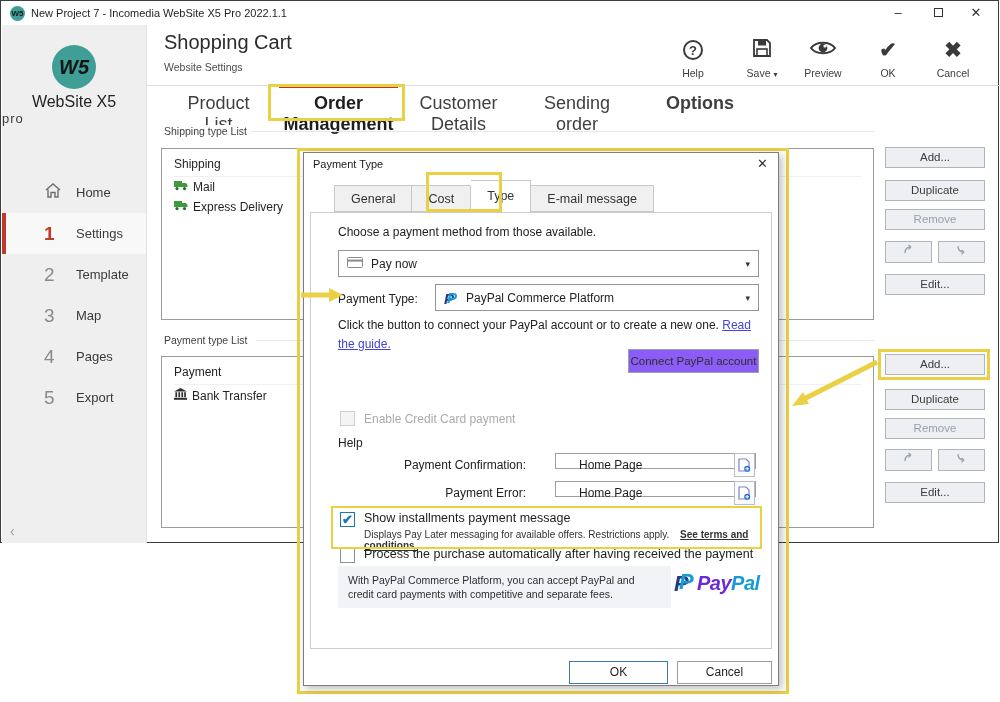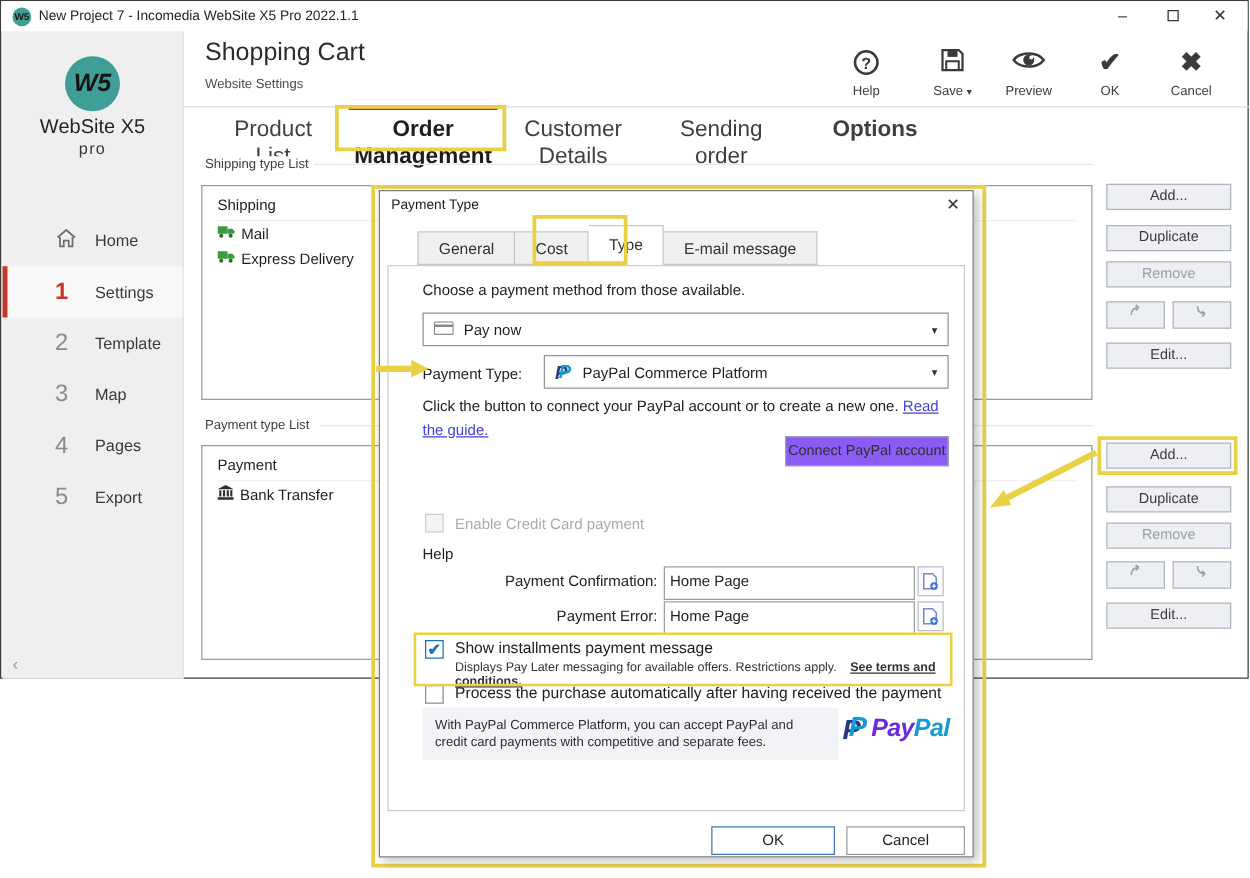--- a/index.html
+++ b/index.html
@@ -15,21 +15,21 @@
   .ws-badge { position:absolute; left:9px; top:5px; width:15px; height:15px; border-radius:50%; background:#3f9e96; color:#1b1b1b; font-size:8px; font-weight:bold; text-align:center; line-height:15px; }
   .title-text { position:absolute; left:30px; top:6px; font-size:11px; color:#1f1f1f; }
   .winctl { position:absolute; top:0; height:24px; width:40px; text-align:center; line-height:24px; font-size:13px; color:#333; }
   .winctl.min { right:80px; } .winctl.max { right:40px; } .winctl.cls { right:2px; }
   .winctl .sq { display:inline-block; width:9px; height:9px; border:1px solid #333; }
 
   
   #sidebar { position:absolute; left:1px; top:24px; width:145px; height:518px; background:#f0efef; border-right:1px solid #e2e1e1; }
   .logo-circle { position:absolute; left:50px; top:20px; width:44px; height:44px; border-radius:50%; background:#3f9e96; color:#141414; font-size:20px; font-weight:bold; font-style:italic; text-align:center; line-height:44px; }
   .brand { position:absolute; left:0; top:68px; width:100%; text-align:center; font-size:16px; color:#242424; }
-  .brand-sub { position:absolute; left:0; top:86px; width:100%; text-align:center; font-size:13px; color:#3a3a3a; letter-spacing:1px; }
+  .brand-sub { position:absolute; left:0; top:86px; width:100%; font-size:13px; color:#3a3a3a; letter-spacing:1px; }
   .nav { position:absolute; left:0; top:147px; width:100%; }
   .nav-item { position:relative; height:41px; display:flex; align-items:center; cursor:pointer; }
   .nav-item.active { background:#f9f8f8; }
   .nav-item.active::before { content:""; position:absolute; left:0; top:0; bottom:0; width:4px; background:#c0392b; }
   .nav-num { width:32px; margin-left:42px; font-size:19px; color:#8a8a8a; }
   .nav-item.active .nav-num { color:#c0392b; font-weight:bold; }
   .nav-ico { width:32px; margin-left:42px; }
   .nav-label { font-size:13px; color:#3a3a3a; }
   .collapse { position:absolute; left:8px; bottom:4px; font-size:14px; color:#9a9a9a; cursor:pointer; }
 
@@ -76,21 +76,21 @@
   .dlg-content { position:absolute; left:6px; top:59px; width:462px; height:437px; border:1px solid #cdcdcd; background:#fff; }
   .d-abs { position:absolute; }
   .d-text { font-size:12px; color:#222; }
   .dropdown { position:absolute; background:#fff; border:1px solid #949494; height:27px; display:flex; align-items:center; padding:0 8px; gap:8px; font-size:12px; color:#1f1f1f; cursor:pointer; }
   .dropdown .caret { position:absolute; right:8px; font-size:9px; color:#333; }
   .link { color:#4343d9; text-decoration:underline; cursor:pointer; }
   .push-btn { position:absolute; background:#8b5cf6; border:1px solid #9aa0a8; font-size:11.5px; color:#2f2f2f; text-align:center; cursor:pointer; }
   .cb { position:absolute; width:15px; height:15px; border:1px solid #8f8f8f; background:#fff; }
   .cb.disabled { background:#f4f4f4; border-color:#cfcfcf; }
   .cb.checked { border-color:#1c75bb; color:#1c75bb; font-size:13px; font-weight:bold; line-height:13px; text-align:center; }
-  .field { position:absolute; height:27px; background:#fff; border:1px solid #9e9e9e; font-size:12px; color:#1f1f1f; line-height:22px; padding-left:4px; }
+  .field { position:absolute; height:16px; background:#fff; border:1px solid #9e9e9e; font-size:12px; color:#1f1f1f; line-height:22px; padding-left:23px;margin-left:24px; }
   .pagepick { position:absolute; width:21px; height:24px; background:#fbfbfd; border:1px solid #b9bec6; display:flex; align-items:center; justify-content:center; cursor:pointer; }
   .note { font-size:10px; color:#333; }
   .info-panel { position:absolute; background:#f1f3f6; font-size:10.5px; color:#2e2e2e; line-height:14px; padding:7px 10px; }
   .pp-mark { position:relative; display:inline-block; width:20px; height:24px; font-weight:bold; font-style:italic; }
   .pp-mark .p1 { position:absolute; left:0; top:0; color:#253b80; font-size:22px; }
   .pp-mark .p2 { position:absolute; left:5px; top:-2px; color:#179bd7; font-size:22px; }
   .pp-word { font-size:20px; font-weight:bold; font-style:italic; letter-spacing:-0.5px; }
   .pp-word .w1 { color:#6d28d9;font-style:italic; } .pp-word .w2 { color:#179bd7; }
   .dlg-btn { position:absolute; top:508px; height:23px; background:#fff; font-size:12px; color:#1f1f1f; text-align:center; line-height:21px; cursor:pointer; }
 </style>

